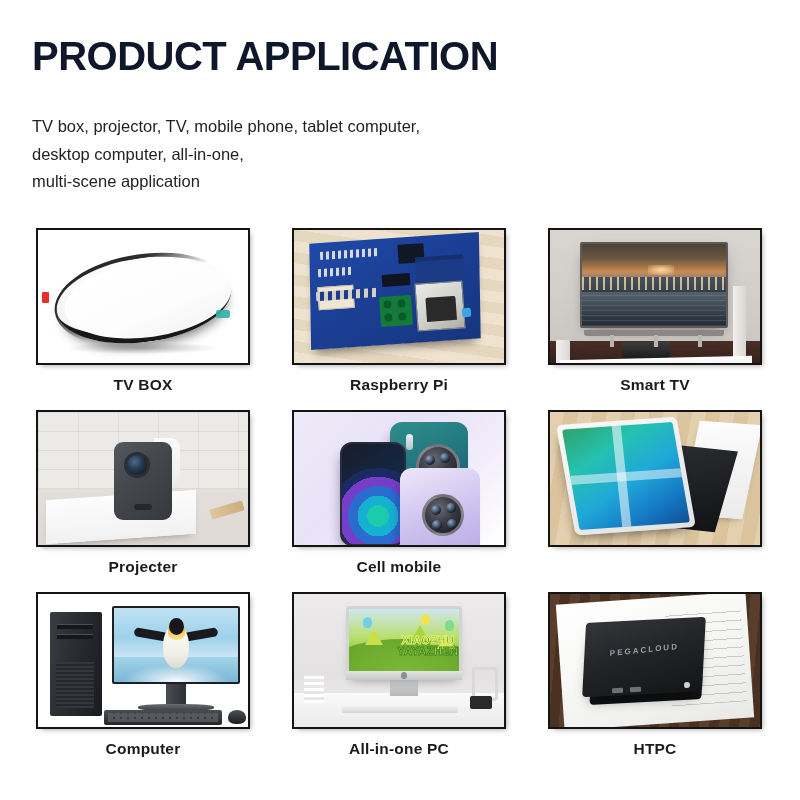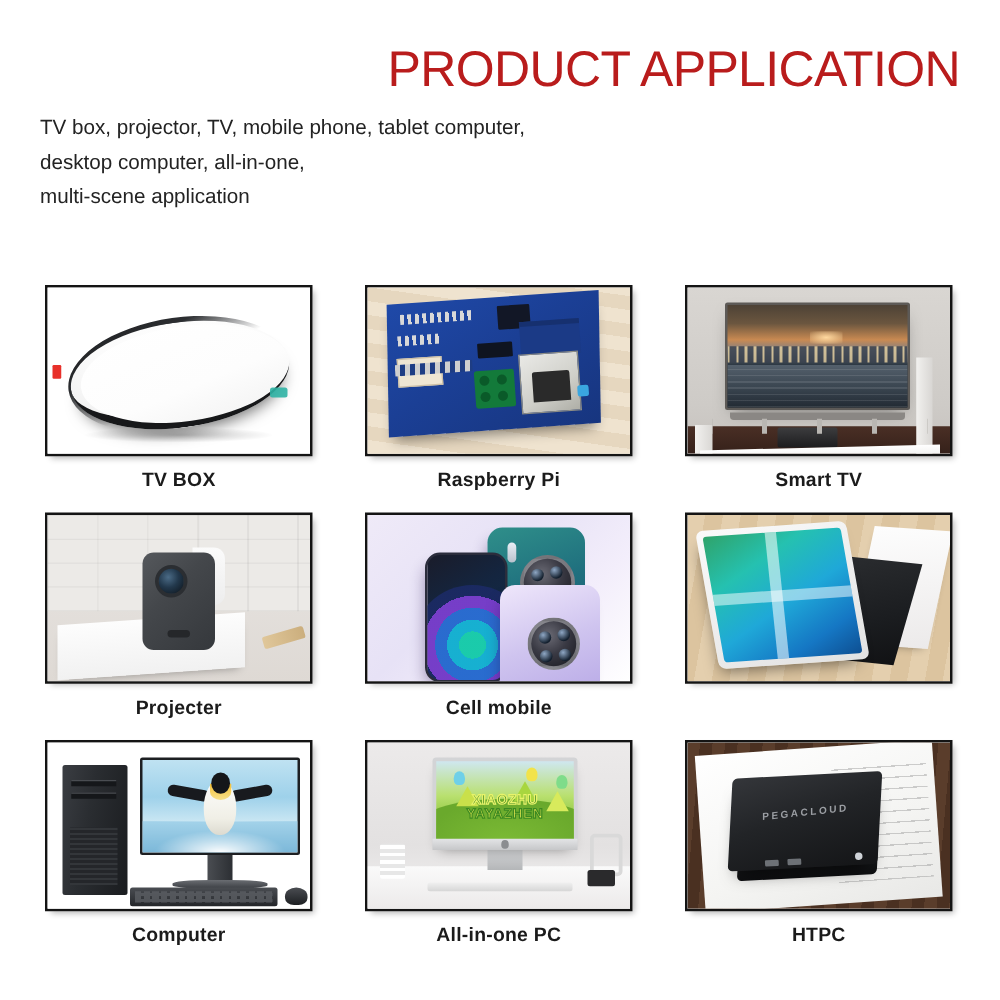--- a/index.html
+++ b/index.html
@@ -18,30 +18,29 @@
     width: 800px;
     height: 800px;
     background: #ffffff;
   }
 
   
   .header { position: absolute; left: 32px; top: 36px; width: 736px; }
 
   .page-title {
     font-size: 40px;
-    font-weight: normal;
+    font-weight: bold;
     letter-spacing: -0.5px;
-    color: #b91c1c;
+    color: #0f172a;
     line-height: 1.02;
     white-space: nowrap;
-    text-align: right;
   }
 
   .subtitle {
-    margin-top: 12px;
+    margin-top: 36px;
     font-size: 16.5px;
     line-height: 1.68;
     color: #232323;
     font-weight: 400;
   }
   .subtitle div { white-space: nowrap; }
 
   
   .grid {
     position: absolute;
@@ -457,20 +456,21 @@
   
   .s-aio { background: linear-gradient(180deg,#eceaea 0%, #e3e1e1 62%, #f3f2f2 100%); }
   .aio-frame {
     position: absolute; left: 52px; top: 12px; width: 116px; height: 74px;
     background: #d3d4d6; padding: 3px 3px 9px; border-radius: 3px;
     box-shadow: 0 5px 10px -6px rgba(0,0,0,.4);
   }
   .aio-screen {
     width:100%; height:66px; overflow:hidden; position:relative;
     background: linear-gradient(180deg,#cfe7f0 0%, #b9e06f 42%, #8ec63f 70%, #6fb030 100%);
+    padding-left: 24px;
   }
   .hill {
     position:absolute; bottom:0; left:-10%; width:120%; height:55%;
     background: radial-gradient(ellipse at 50% 100%, #7cbb35 0%, #6aa92c 70%);
     border-radius: 50% 50% 0 0;
   }
   .tri {
     position:absolute; width:0; height:0; border-left:9px solid transparent;
     border-right:9px solid transparent; border-bottom:16px solid #c9e04a;
   }

